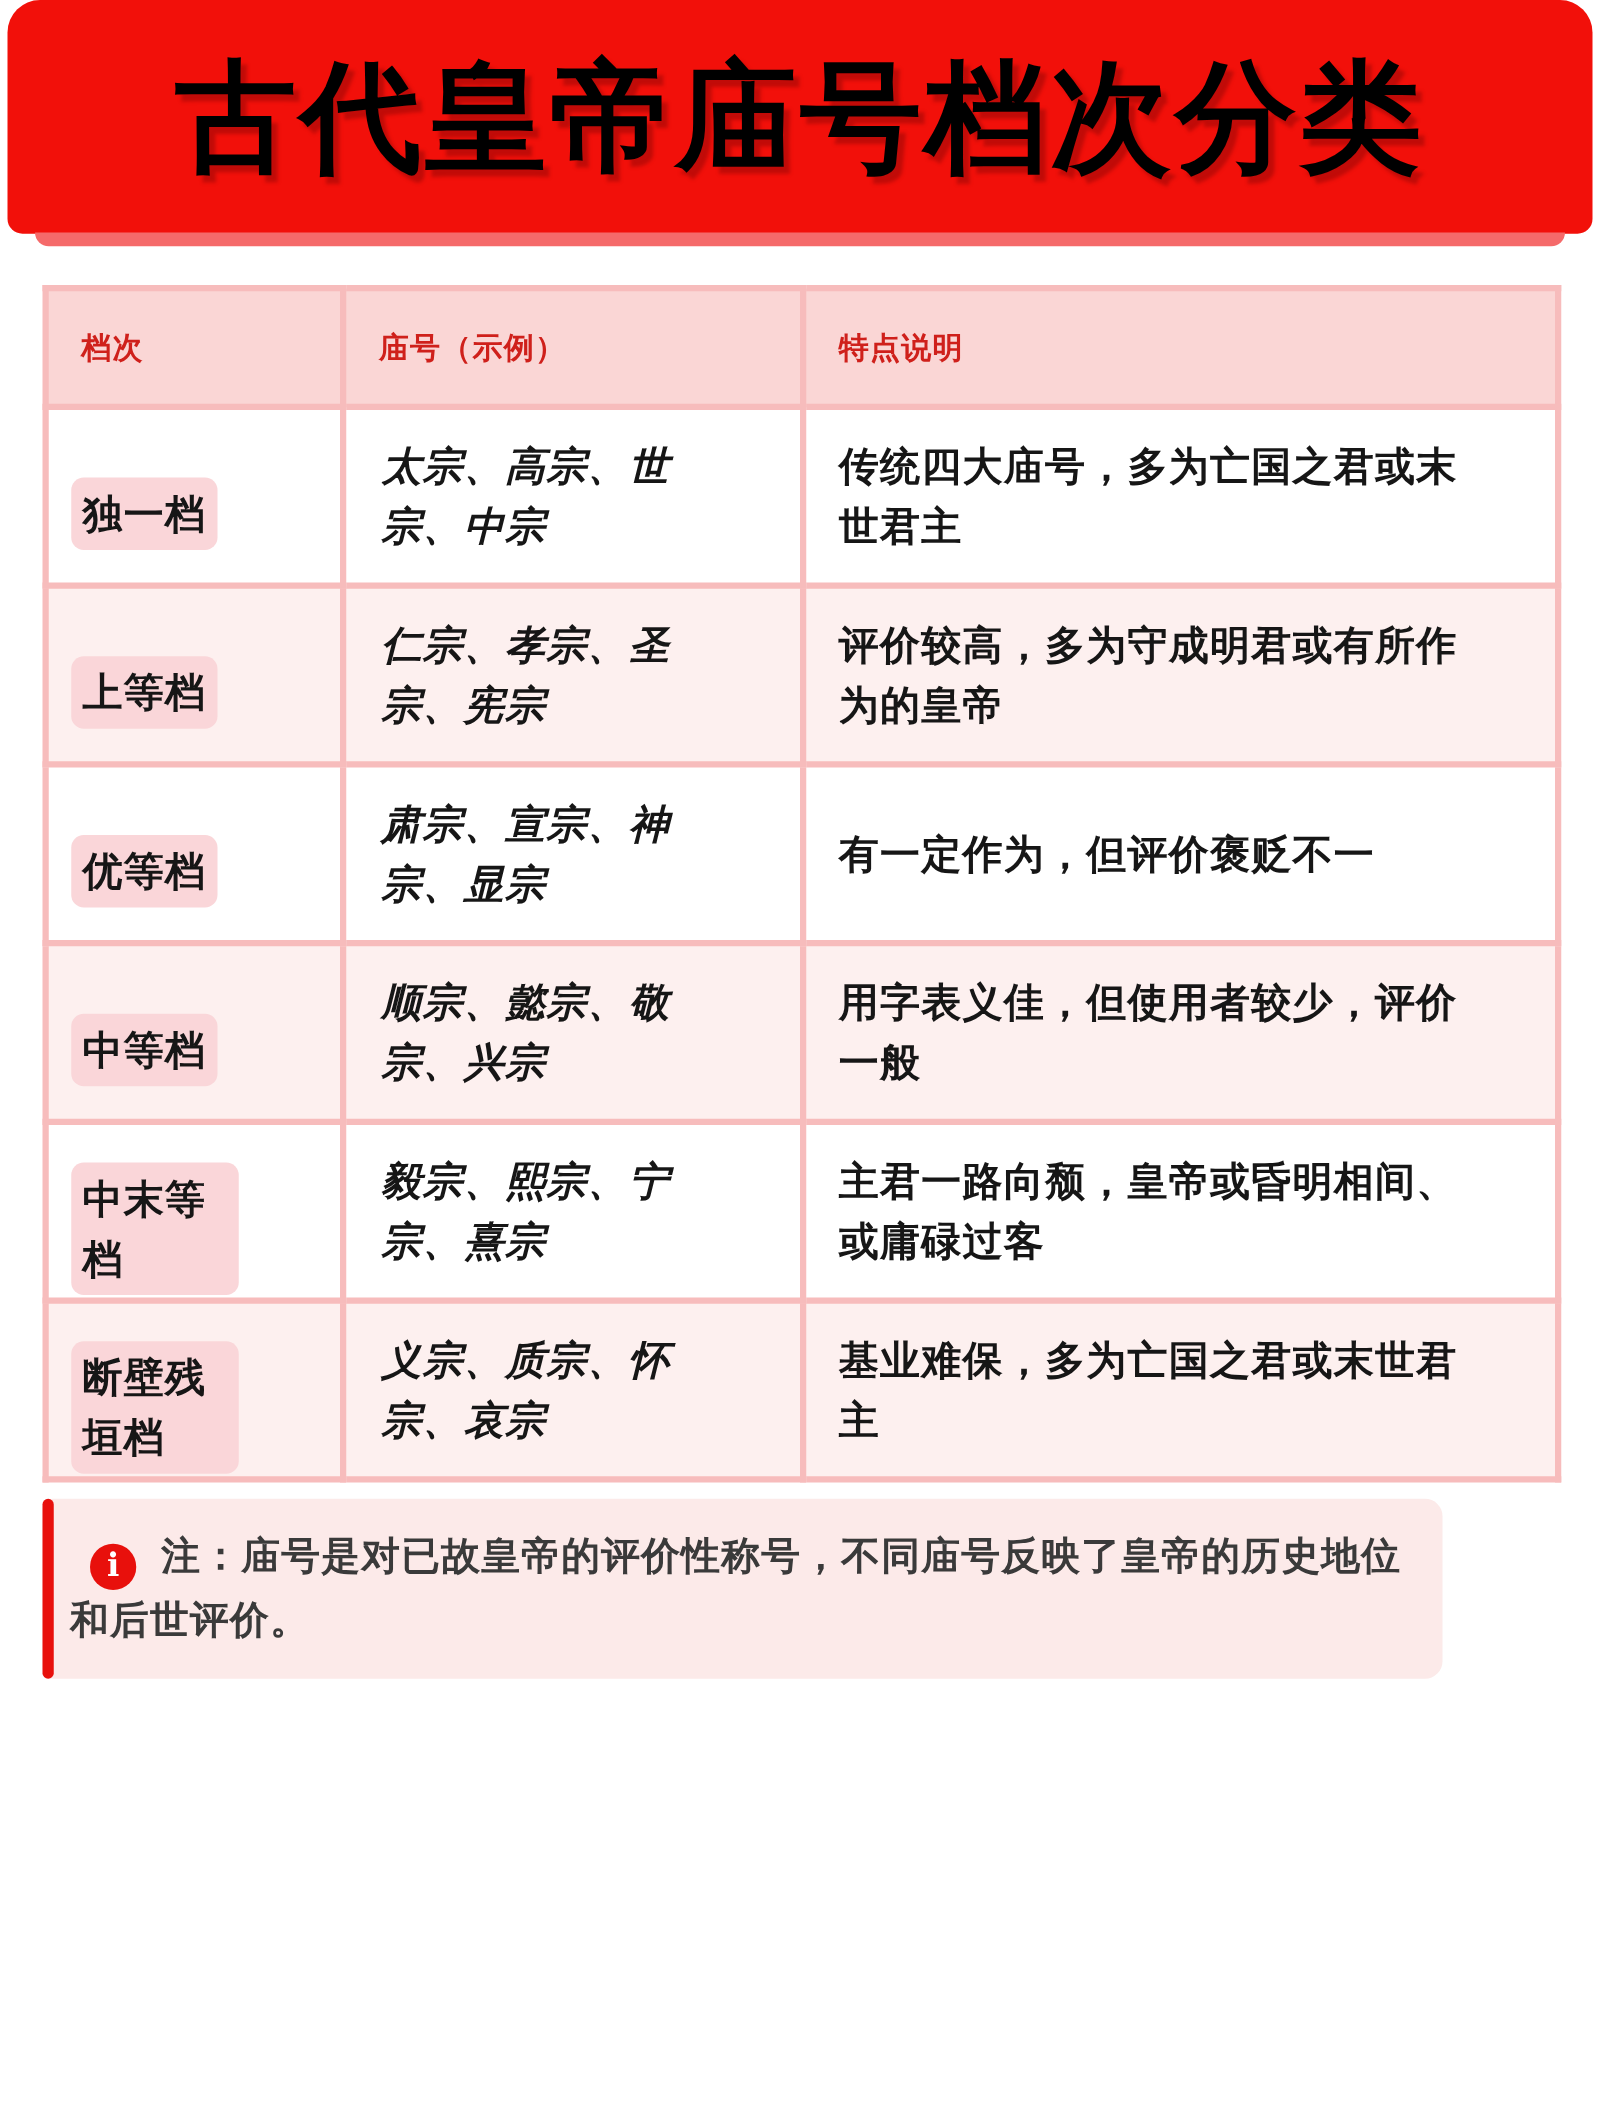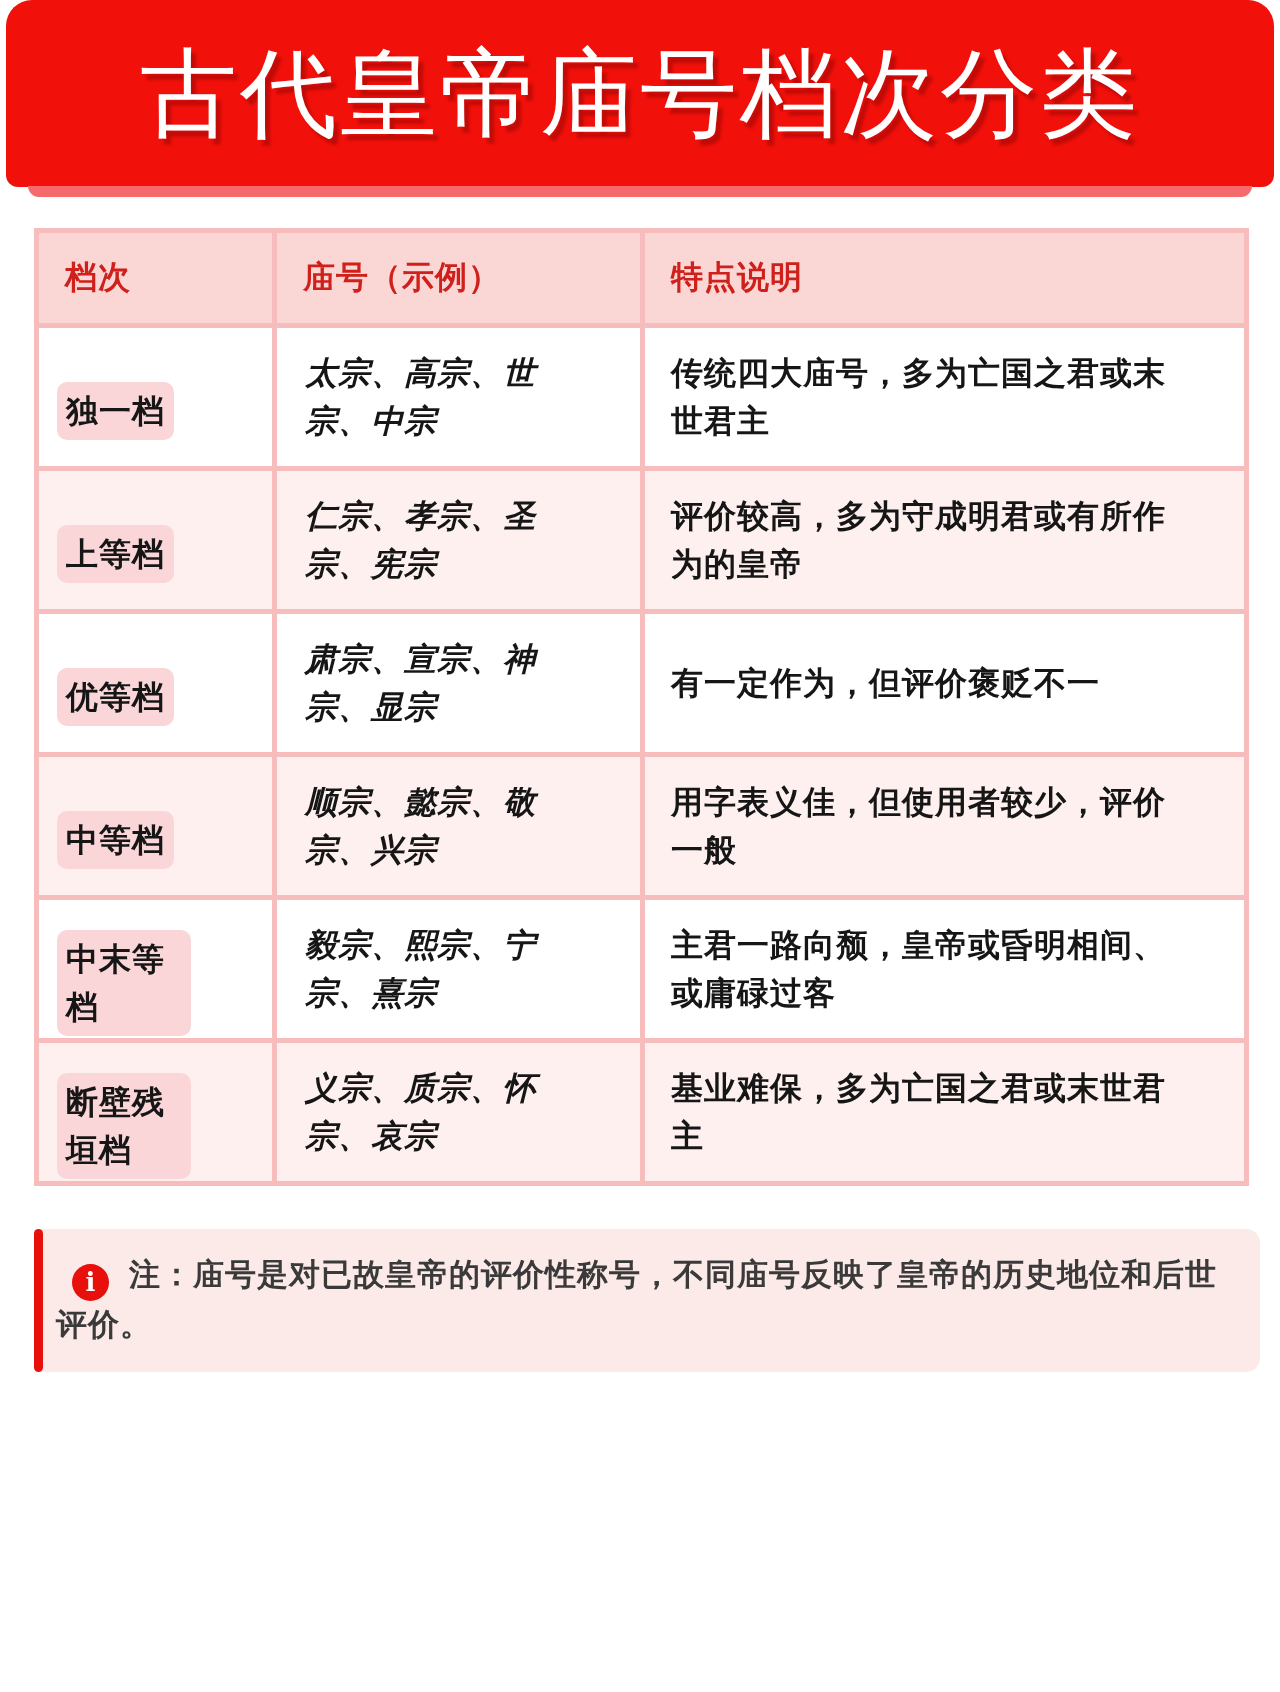--- a/index.html
+++ b/index.html
@@ -27,23 +27,23 @@
   }
   
   .banner{margin:0 6px;}
   .banner-red{
     height:187px;
     background:var(--banner_red);
     border-radius:26px 26px 12px 12px;
     display:flex;align-items:center;justify-content:center;
   }
   .banner-red h1{
-    color:#ffffff;
+    color:#000000;
     font-size:97px;
-    font-weight:normal;
+    font-weight:bold;
     letter-spacing:3px;
     line-height:1;
     text-shadow:5px 6px 3px rgba(120,5,5,0.40);
     white-space:nowrap;
   }
   .banner-strip{
     height:11px;
     margin:-1px 22px 0 22px;
     background:var(--banner_strip);
     border-radius:0 0 12px 12px;
@@ -59,21 +59,21 @@
     border:5px solid var(--border_pink);
     vertical-align:middle;
     text-align:left;
   }
   .grade-table col.c1{width:238px;}
   .grade-table col.c2{width:368px;}
   .grade-table col.c3{width:604px;}
   .grade-table thead tr{height:95px;background:var(--header_bg);}
   .grade-table th{
     color:var(--header_text);
-    font-size:32px;font-weight:bold;
+    font-size:24px;font-weight:bold;
     padding:0 0 0 26px;
     letter-spacing:1px;
   }
   .grade-table tbody tr{height:143px;}
   .grade-table tbody tr:nth-child(odd){background:var(--row_white);}
   .grade-table tbody tr:nth-child(even){background:var(--row_pink);}
   .grade-table td{
     color:var(--text_black);
     font-size:32px;font-weight:bold;
     line-height:1.5;
@@ -87,22 +87,22 @@
     background:var(--badge_bg);
     border-radius:10px;
     padding:5px 9px;
     max-width:134px;
     line-height:1.5;
     margin-top:28px;
   }
   
   .note{
     position:relative;
-    margin:43px 34px 0 34px;
-    width:1226px;
+    margin:13px 34px 0 34px;
+    width:1120px;
     background:var(--note_bg);
     border-radius:8px 14px 14px 8px;
     padding:22px 30px 22px 22px;
     color:var(--note_text);
     font-size:31px;font-weight:bold;
     line-height:1.58;
     letter-spacing:1px;
   }
   .note::before{
     content:"";

